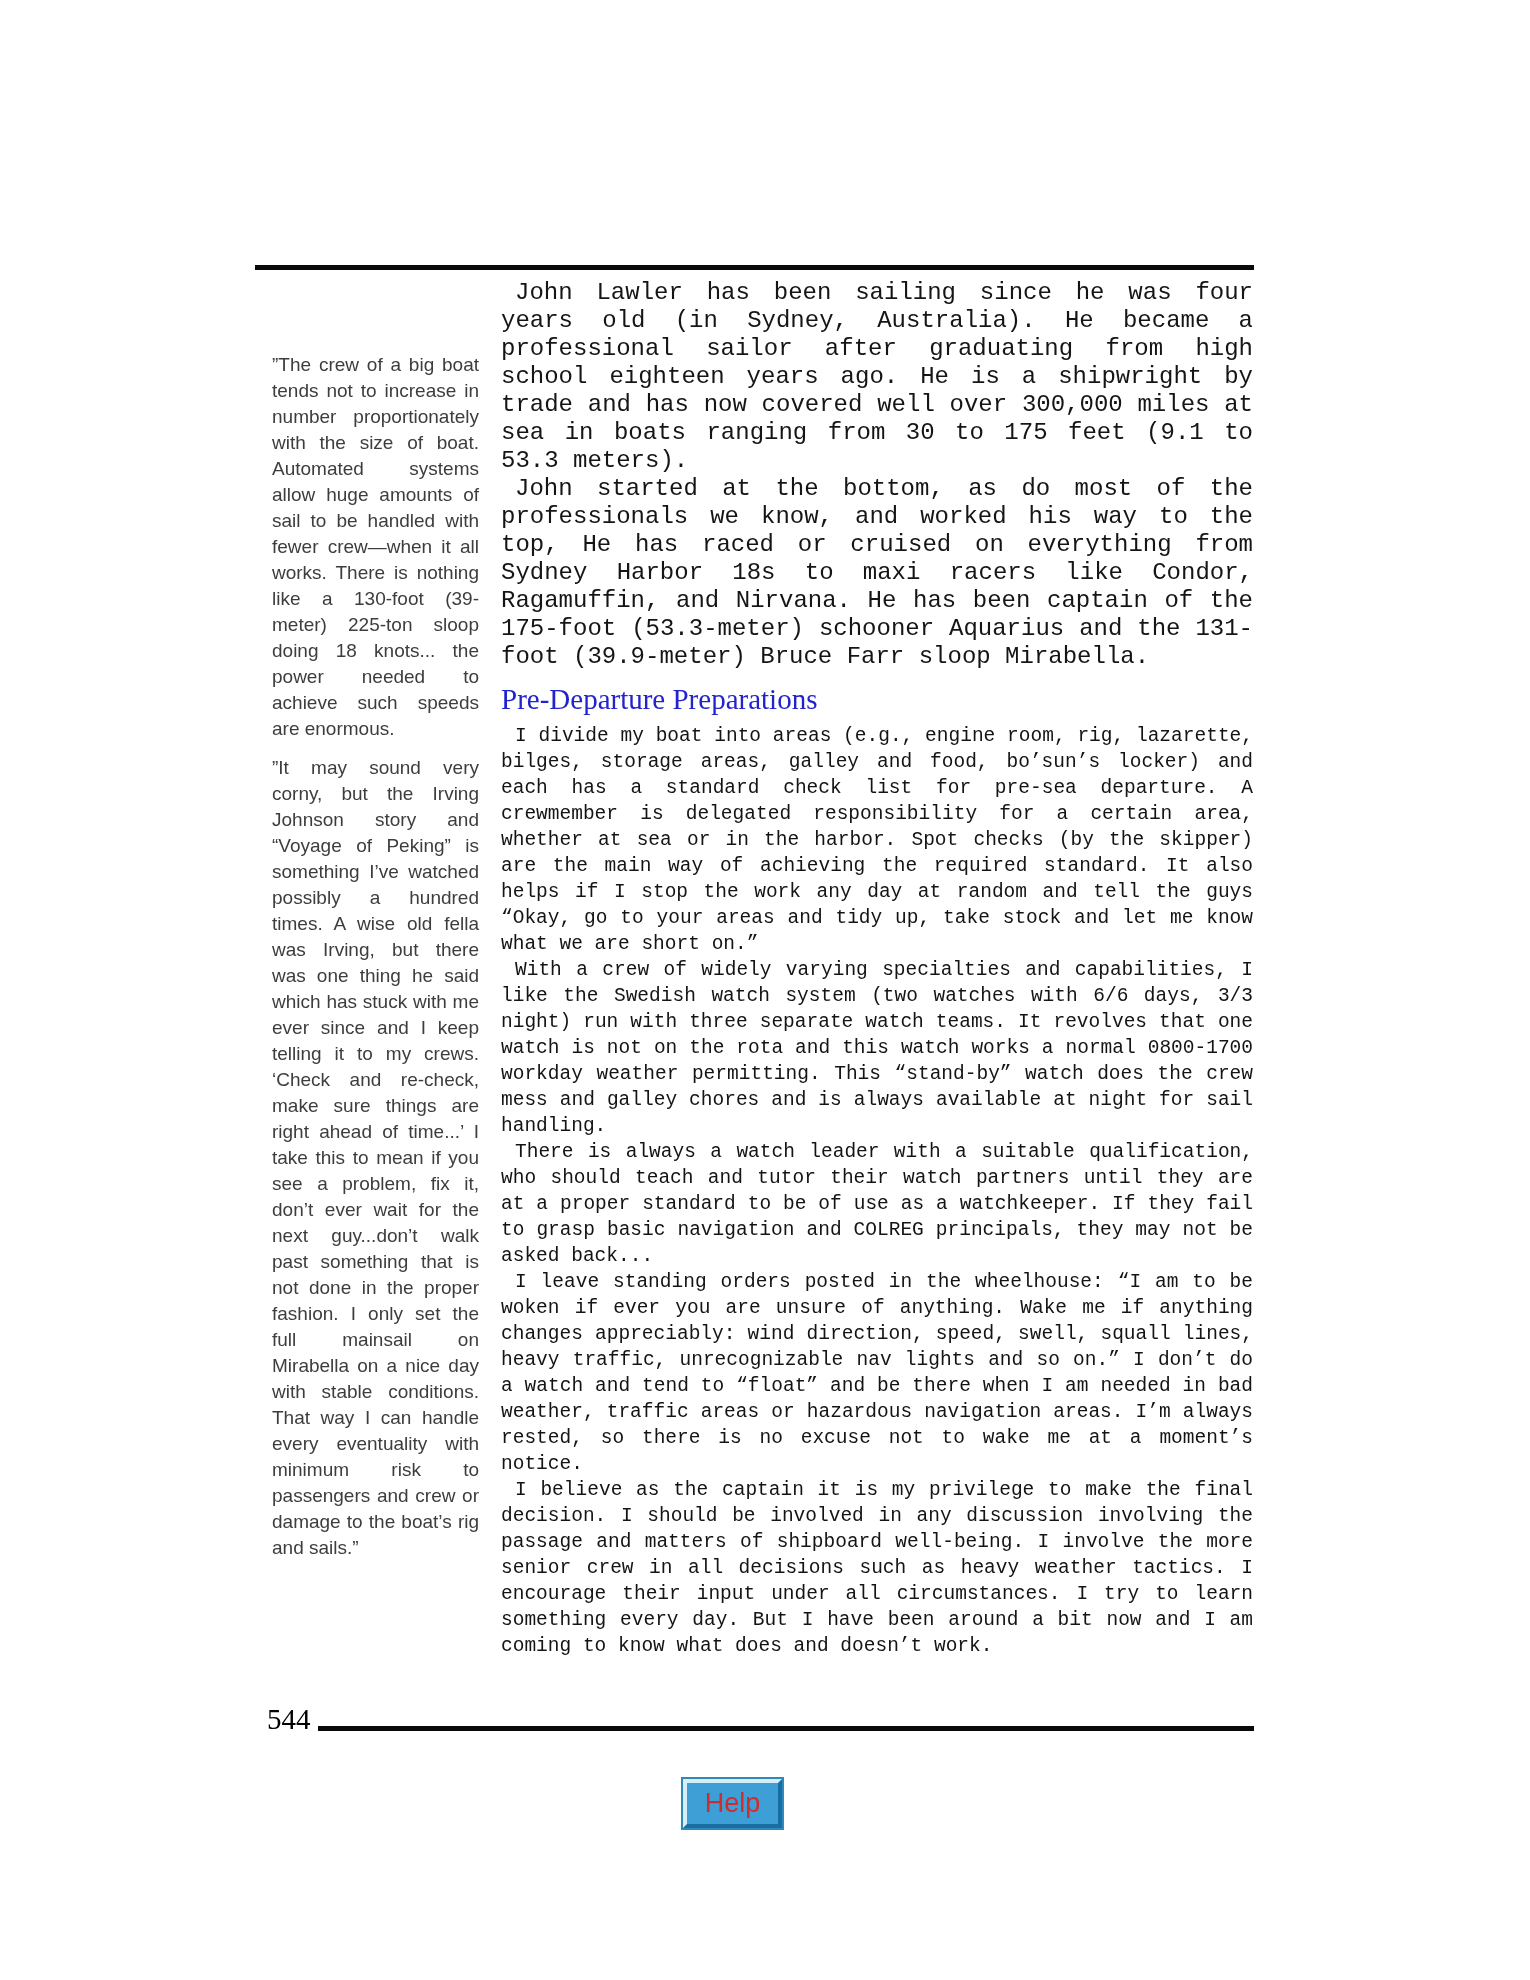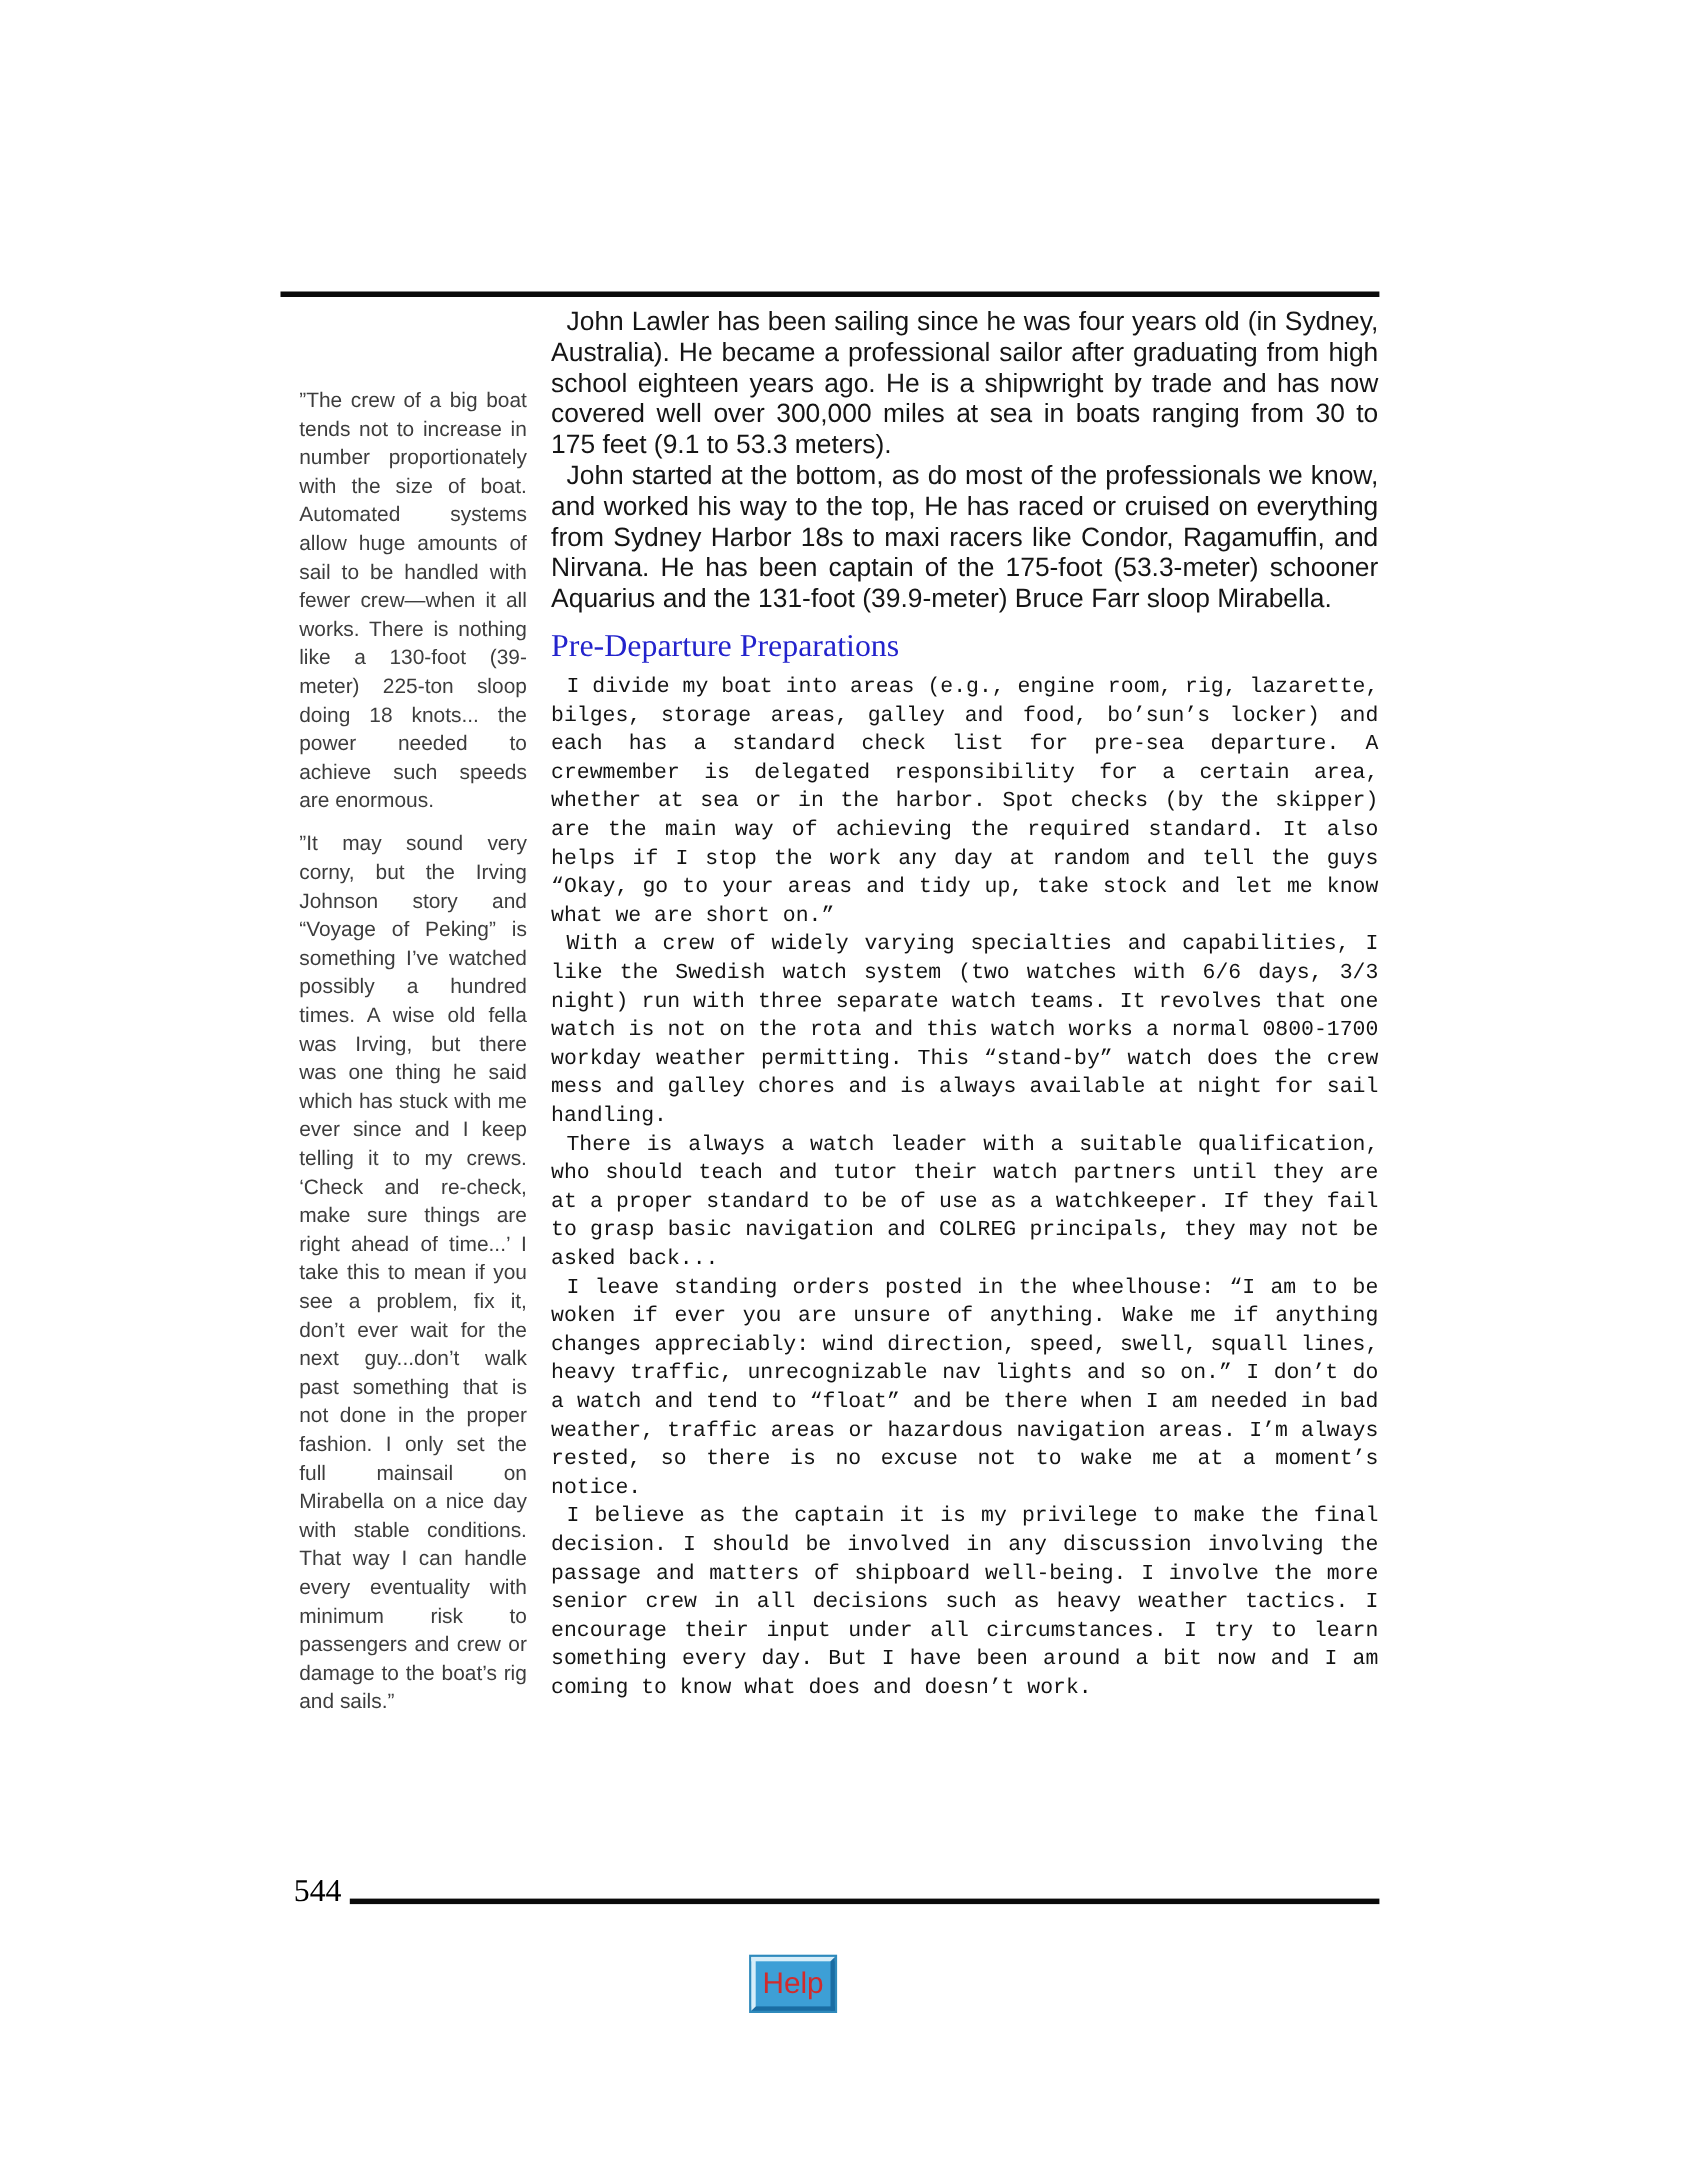--- a/index.html
+++ b/index.html
@@ -48,21 +48,21 @@
     font-family:"Liberation Serif", serif;
     font-variant:small-caps;
     font-weight:normal;
     font-size:46px;
     line-height:1.05;
     letter-spacing:1px;
     color:var(--blue);
     margin:0 0 6px 0;
   }
   .intro p{
-    font-family:Liberation Sans, sans-serif;
+    font-family:Liberation Mono, monospace;
     font-size:24px;
     line-height:28px;
     color:var(--ink);
     text-align:justify;
     text-indent:14px;
     margin:0;
   }
   h2.section-heading{
     font-family:"Liberation Serif", serif;
     font-weight:normal;
@@ -89,21 +89,21 @@
   }
   .footer-rule{
     position:absolute;
     left:318px; top:1726px;
     width:936px; height:5px;
     background:#0a0a0a;
   }
   .help-button{
     position:absolute;
     left:683px; top:1779px;
-    width:76px; height:49px;
+    width:99px; height:49px;
     background:var(--help-bg);
     border-top:4px solid var(--help-light);
     border-left:4px solid var(--help-light);
     border-bottom:4px solid var(--help-dark);
     border-right:4px solid var(--help-dark);
     box-shadow:0 0 0 2px #2f8abc;
     color:var(--help-red);
     font-family:"Liberation Sans", sans-serif;
     font-size:27px;
     line-height:41px;

